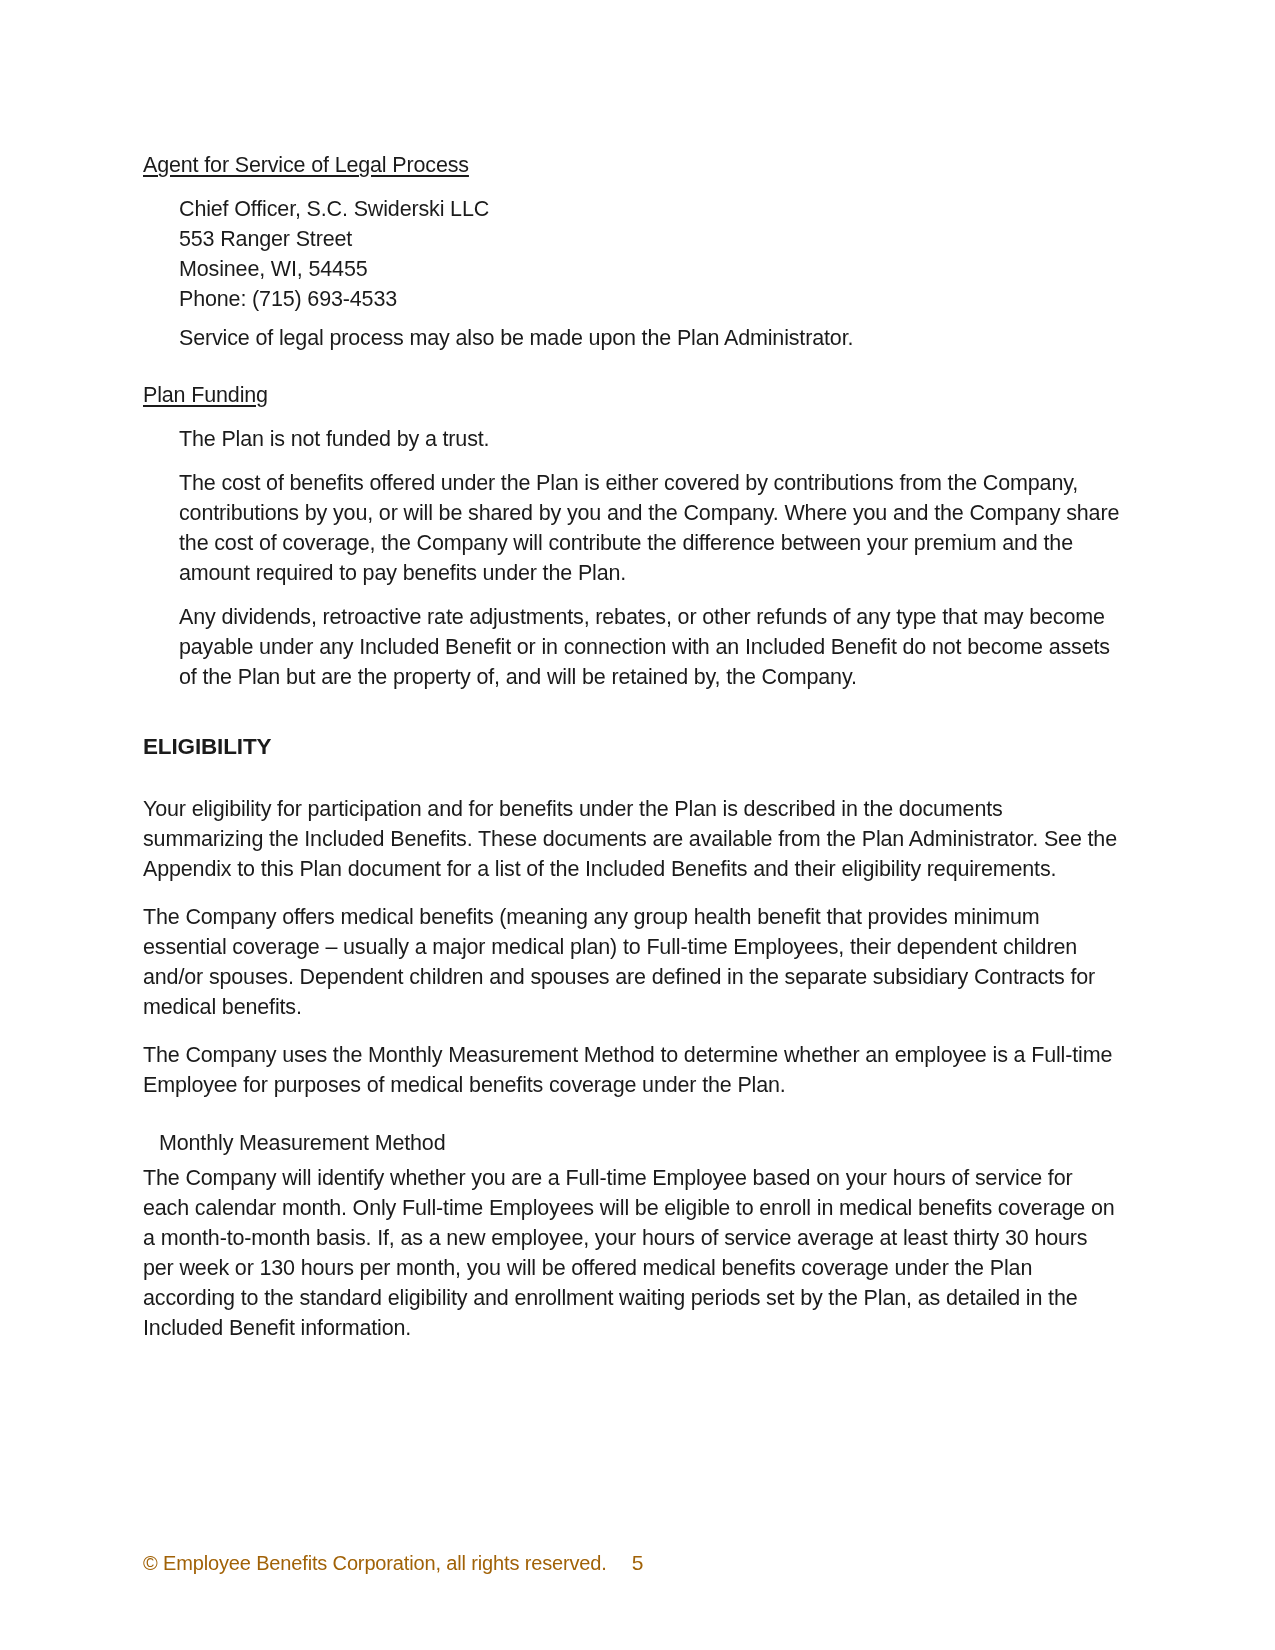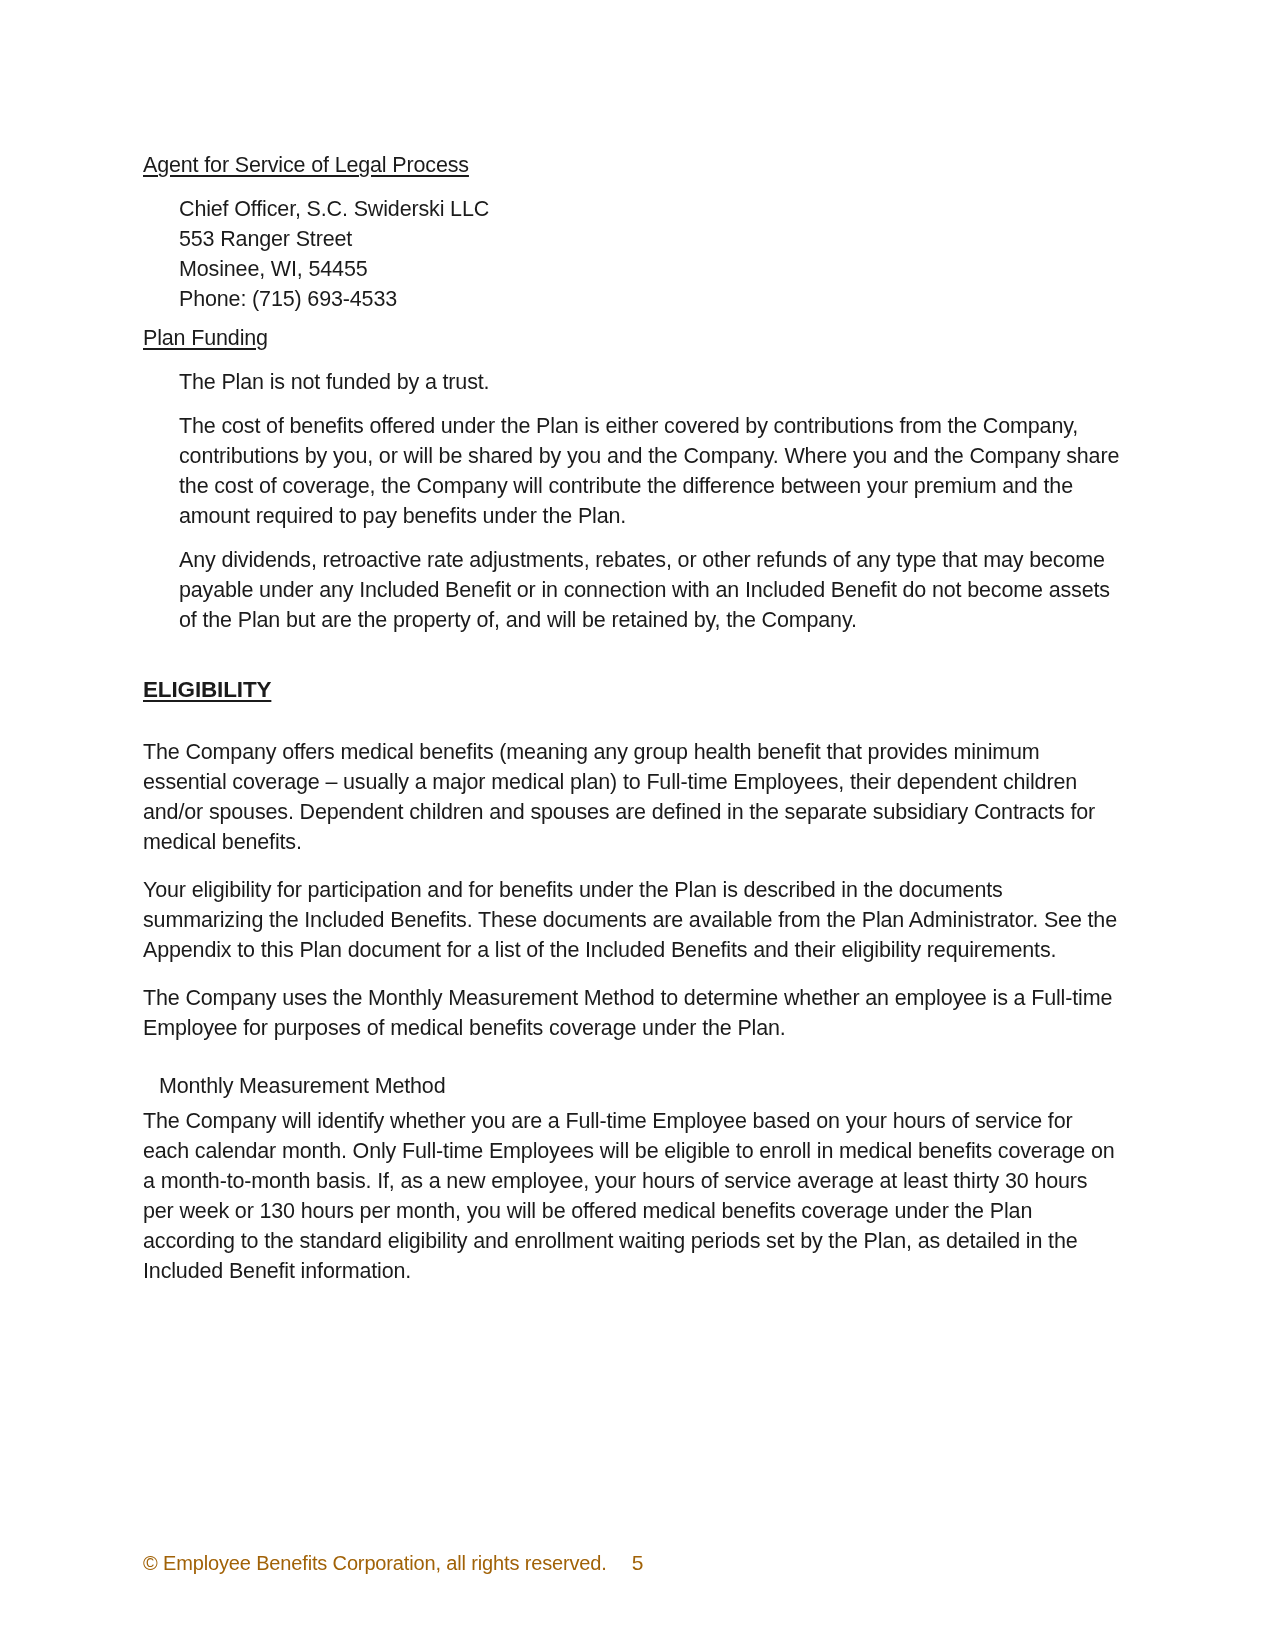--- a/index.html
+++ b/index.html
@@ -24,21 +24,20 @@
   .h-underline {
     font-size: 21.5px;
     font-weight: 400;
     text-decoration: underline;
     text-underline-offset: 3px;
     margin: 0 0 14px 0;
   }
   .h-elig {
     font-size: 22.5px;
     font-weight: 700;
-    text-decoration: underline;
     text-underline-offset: 3px;
     margin: 0 0 32px 0;
   }
   .h-mm {
     font-size: 21.5px;
     font-weight: 400;
     text-underline-offset: 3px;
     margin: 0 0 5px 16px;
   }
   .address { margin: 0 0 9px 36px; }
@@ -81,34 +80,35 @@
 
   <h2 class="h-underline">Agent for Service of Legal Process</h2>
 
   <div class="address">
     <div>Chief Officer, S.C. Swiderski LLC</div>
     <div>553 Ranger Street</div>
     <div>Mosinee, WI, 54455</div>
     <div>Phone: (715) 693-4533</div>
   </div>
 
+  <p class="note">Service of legal process may also be made upon the Plan Administrator.</p>
 
   <h2 class="h-underline">Plan Funding</h2>
 
   <p class="pf-p1">The Plan is not funded by a trust.</p>
 
   <p class="pf-p2">The cost of benefits offered under the Plan is either covered by contributions from the Company, contributions by you, or will be shared by you and the Company. Where you and the Company share the cost of coverage, the Company will contribute the difference between your premium and the amount required to pay benefits under the Plan.</p>
 
   <p class="pf-p3">Any dividends, retroactive rate adjustments, rebates, or other refunds of any type that may become payable under any Included Benefit or in connection with an Included Benefit do not become assets of the Plan but are the property of, and will be retained by, the Company.</p>
 
   <h2 class="h-elig">ELIGIBILITY</h2>
 
+  <p class="el-p">Your eligibility for participation and for benefits under the Plan is described in the documents summarizing the Included Benefits. These documents are available from the Plan Administrator. See the Appendix to this Plan document for a list of the Included Benefits and their eligibility requirements.</p>
+
   <p class="el-p">The Company offers medical benefits (meaning any group health benefit that provides minimum essential coverage – usually a major medical plan) to Full-time Employees, their dependent children and/or spouses.  Dependent children and spouses are defined in the separate subsidiary Contracts for medical benefits.</p>
-
-  <p class="el-p">Your eligibility for participation and for benefits under the Plan is described in the documents summarizing the Included Benefits. These documents are available from the Plan Administrator. See the Appendix to this Plan document for a list of the Included Benefits and their eligibility requirements.</p>
 
   <p class="el-p3">The Company uses the Monthly Measurement Method to determine whether an employee is a Full-time Employee for purposes of medical benefits coverage under the Plan.</p>
 
   <h3 class="h-mm">Monthly Measurement Method</h3>
 
   <p class="mm-p">The Company will identify whether you are a Full-time Employee based on your hours of service for each calendar month.  Only Full-time Employees will be eligible to enroll in medical benefits coverage on a month-to-month basis. If, as a new employee, your hours of service average at least thirty 30 hours per week or 130 hours per month, you will be offered medical benefits coverage under the Plan according to the standard eligibility and enrollment waiting periods set by the Plan, as detailed in the Included Benefit information.</p>
 
   <div class="footer">
     <span class="copyright">© Employee Benefits Corporation, all rights reserved.</span>
     <span class="page-number">5</span>

